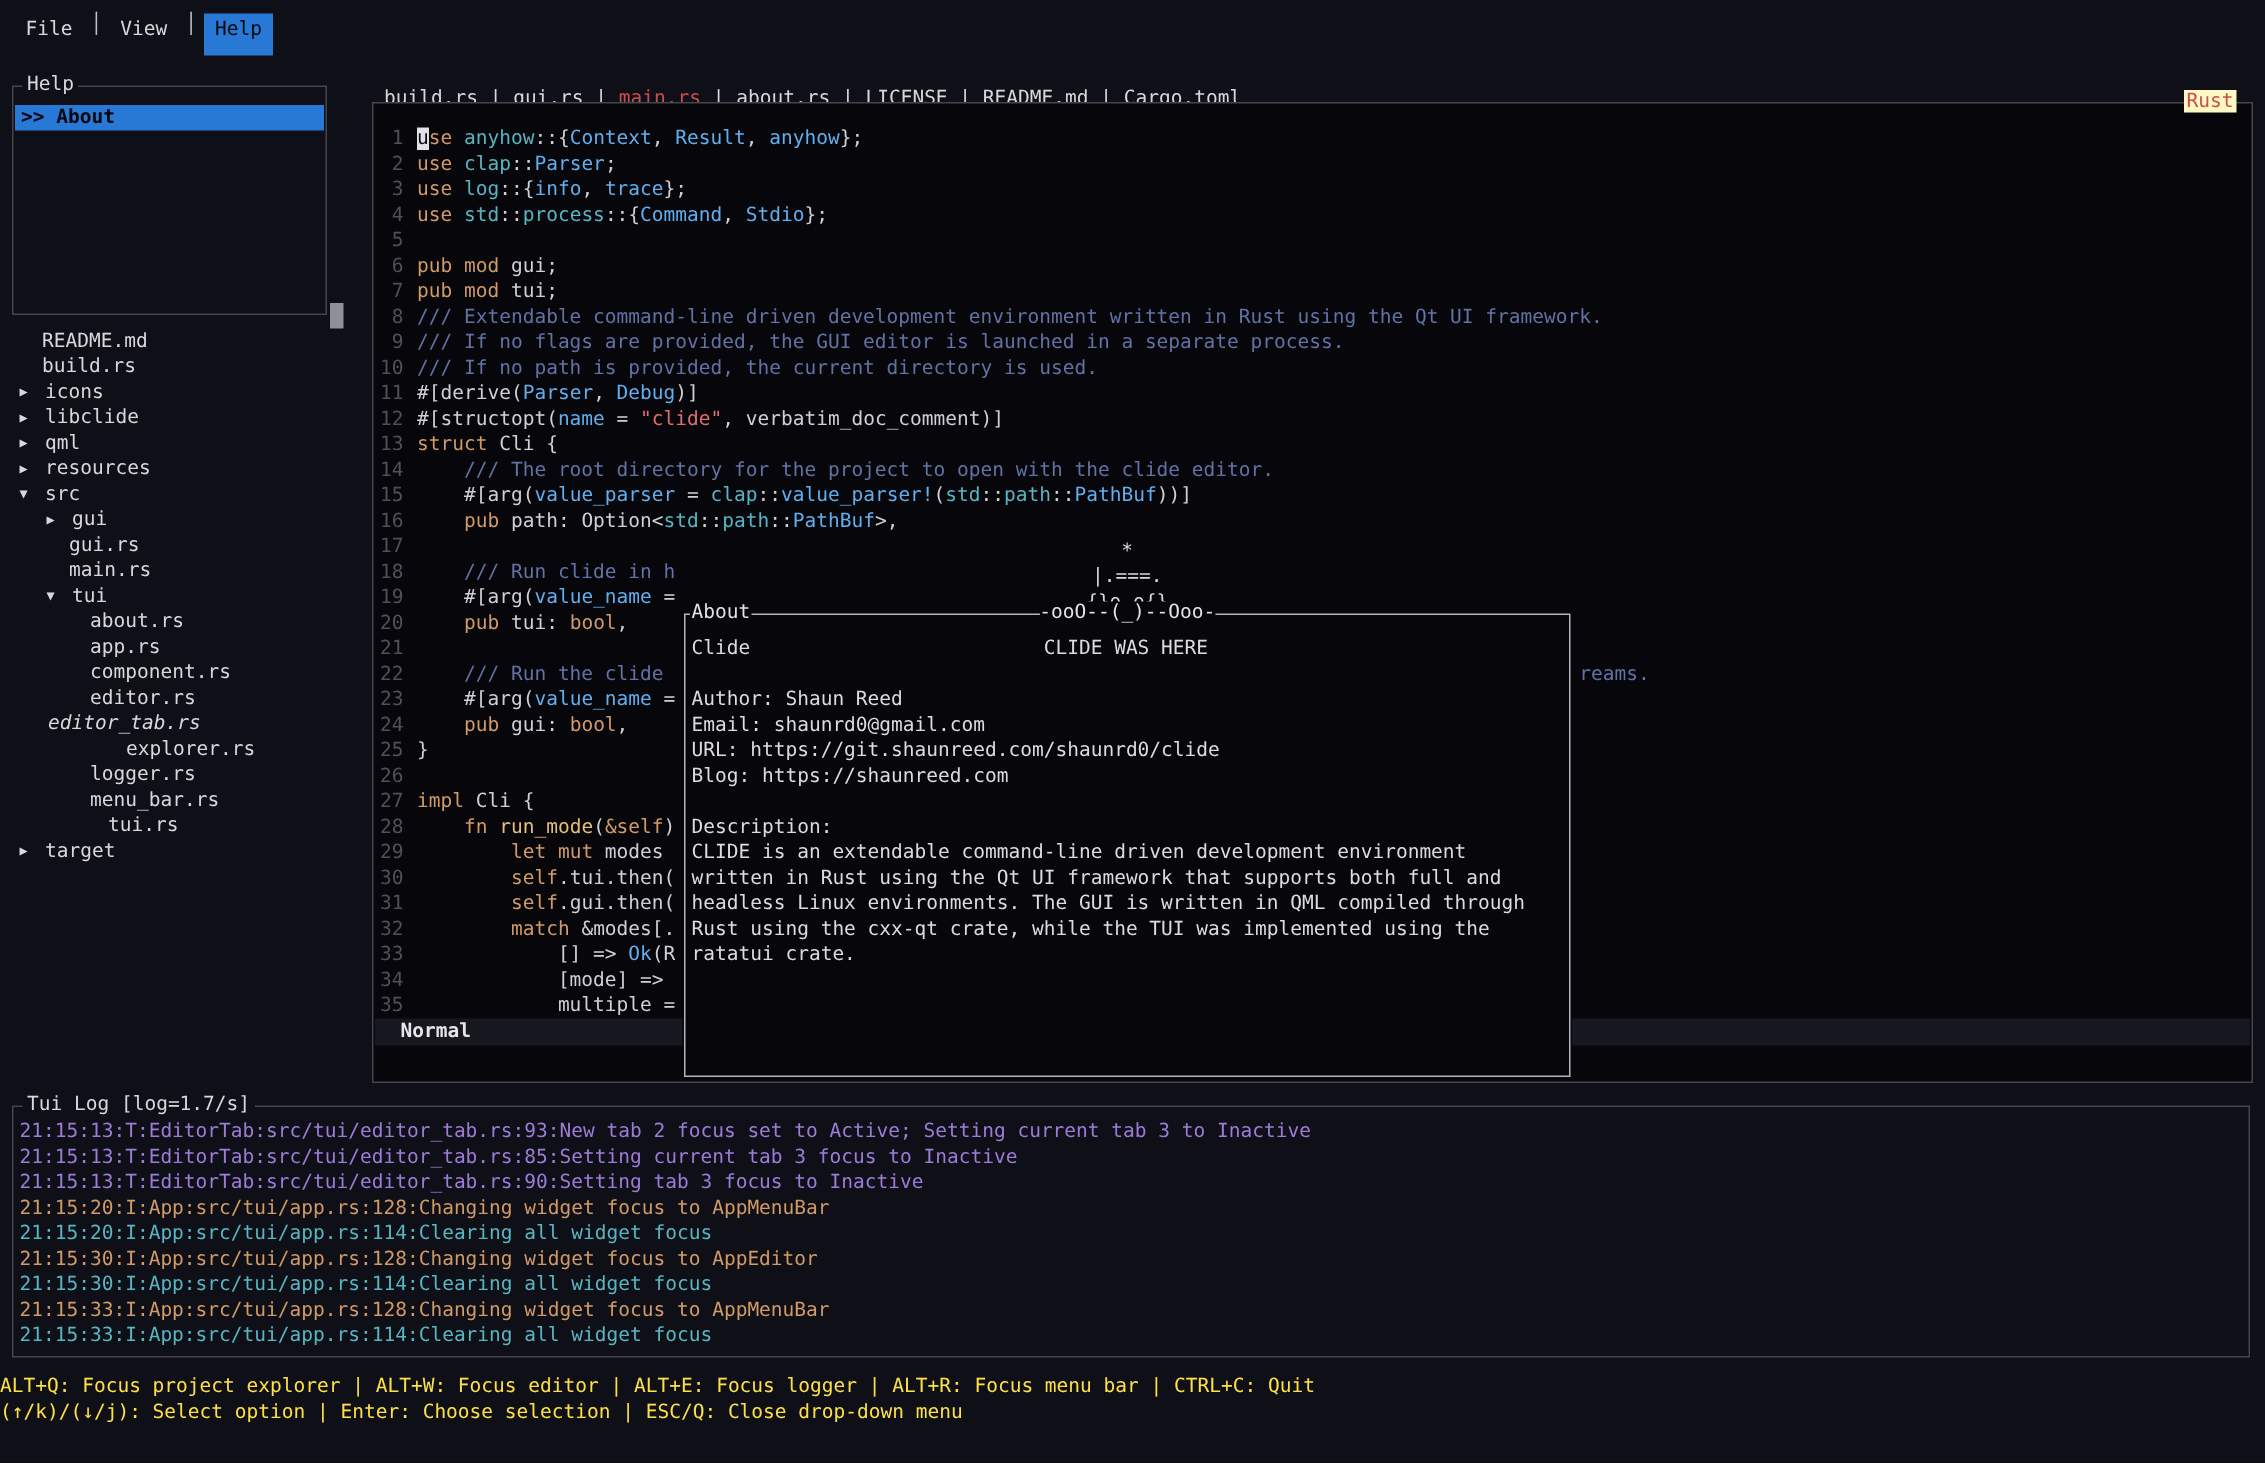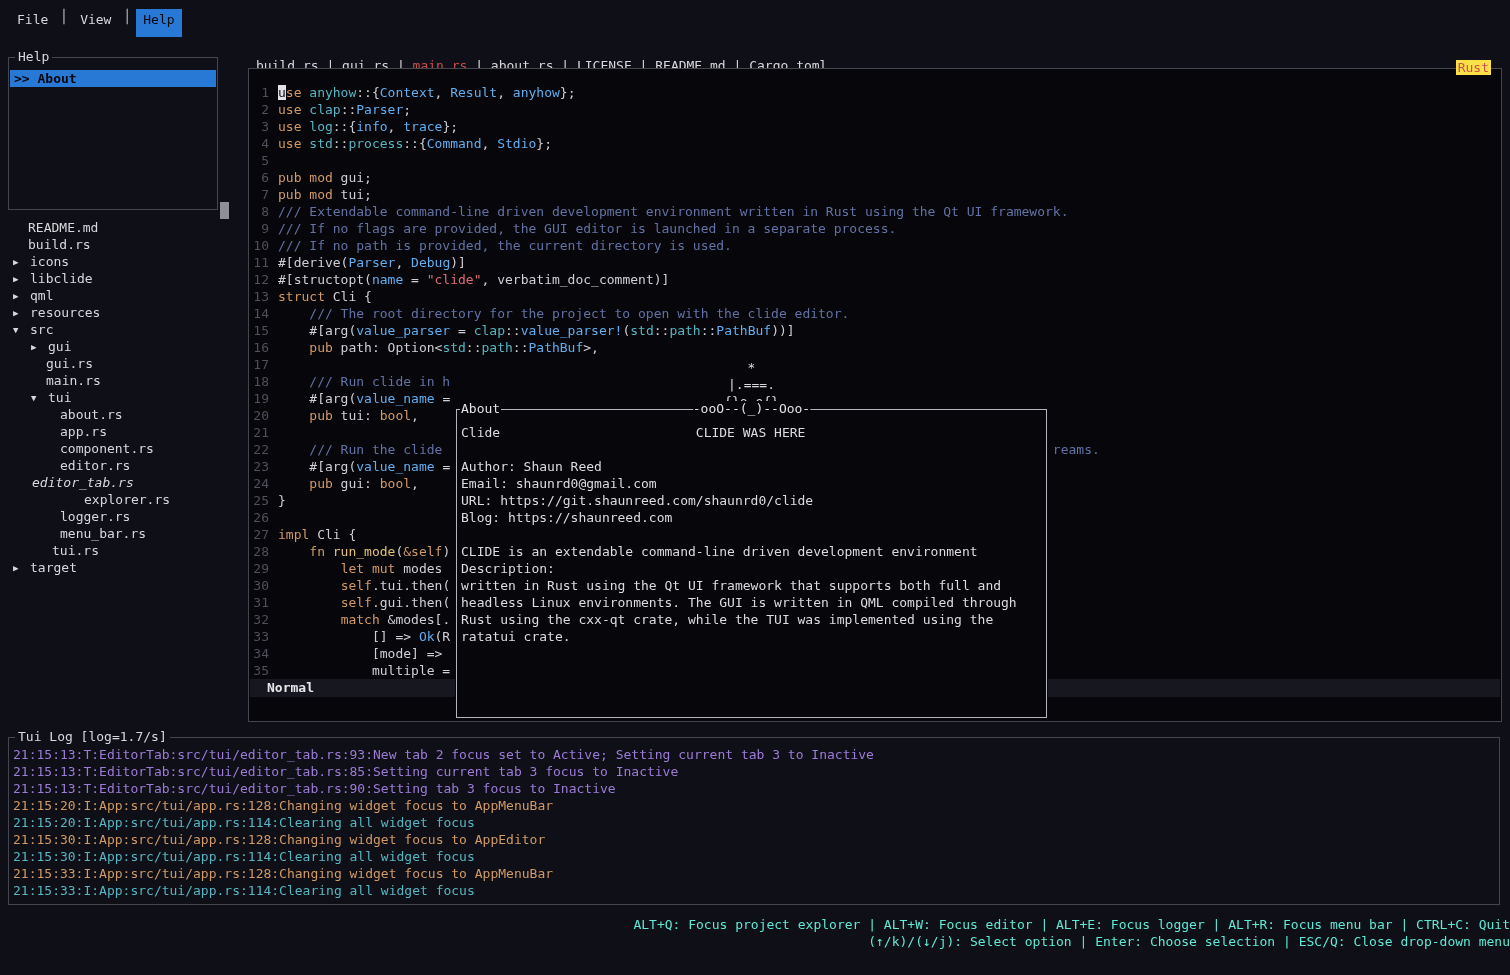--- a/index.html
+++ b/index.html
@@ -25,21 +25,21 @@
 
   
   .explorer{position:absolute;left:0;top:219px;width:242px}
   .tree-row{display:flex;align-items:center;height:17px;white-space:pre}
   .tree-arrow{width:17px;font-size:9px;flex:none;color:#d8d8dc}
 
   
   .tab-bar{position:absolute;left:256px;top:57px;height:17px;line-height:17px;white-space:pre}
   .tab.active{color:var(--active-tab,#c94f4f)}
   .editor-panel{left:248px;top:68px;width:1254px;height:654px;background:#06060b}
-  .lang-label{position:absolute;top:-9px;right:10px;background:#fde047;padding:0 2px;color:var(--active-tab,#c94f4f)}
+  .lang-label{position:absolute;top:-9px;right:10px;background:#fef9c3;padding:0 2px;color:var(--active-tab,#c94f4f)}
   .code-area{position:absolute;left:2px;top:15px;right:2px}
   .code-row{display:flex;height:17px;line-height:17px;white-space:pre}
   .ln{width:18px;margin-right:9px;text-align:right;color:#50505c;flex:none}
   .tok-kw{color:var(--keyword,#d19a66)}
   .tok-ty{color:var(--type,#56b6c2)}
   .tok-id{color:var(--identifier,#61afef)}
   .tok-cm{color:var(--comment,#6272a4)}
   .tok-st{color:var(--string,#e06c75)}
   .tok-pl{color:#cfcfd6}
   .tok-fn{color:var(--function,#e5c07b)}
@@ -60,21 +60,21 @@
 
   
   .log-panel{left:8px;top:737px;width:1492px;height:168px}
   .log-lines{position:absolute;left:4px;top:8px;right:4px}
   .log-line{height:17px;line-height:17px;white-space:pre}
   .log-trace{color:var(--log-trace,#9d7cd8)}
   .log-warm{color:var(--log-info-warm,#d19a66)}
   .log-cool{color:var(--log-info-cool,#56b6c2)}
 
   
-  .status-bar{position:absolute;left:0;right:0;top:916px;text-align:right;color:#5eead4}
+  .status-bar{position:absolute;left:0;right:0;top:916px;text-align:left;color:#fde047}
   .status-bar div{height:17px;line-height:17px;white-space:pre}
 </style>
 </head>
 <body>
 
 <div class="app">
 
   <div class="menu-bar">
       <span class="menu-item">File</span>
       <span class="menu-sep">│</span>
@@ -104,21 +104,21 @@
       <div class="tree-row" style="padding-left: 46px;"><span>main.rs</span></div>
       <div class="tree-row" style="padding-left: 31px;"><span class="tree-arrow">▼</span><span>tui</span></div>
       <div class="tree-row" style="padding-left: 60px;"><span>about.rs</span></div>
       <div class="tree-row" style="padding-left: 60px;"><span>app.rs</span></div>
       <div class="tree-row" style="padding-left: 60px;"><span>component.rs</span></div>
       <div class="tree-row" style="padding-left: 60px;"><span>editor.rs</span></div>
       <div class="tree-row" style="padding-left: 32px; font-style: italic;"><span>editor_tab.rs</span></div>
       <div class="tree-row" style="padding-left: 84px;"><span>explorer.rs</span></div>
       <div class="tree-row" style="padding-left: 60px;"><span>logger.rs</span></div>
       <div class="tree-row" style="padding-left: 60px;"><span>menu_bar.rs</span></div>
-      <div class="tree-row" style="padding-left: 30px; margin-left: 22px;"><span>tui.rs</span></div>
+      <div class="tree-row" style="padding-left: 72px;"><span>tui.rs</span></div>
       <div class="tree-row" style="padding-left: 13px;"><span class="tree-arrow">▶</span><span>target</span></div>
     </div>
 
   <div class="tab-bar"><span class="tab">build.rs</span><span class="tab-sep"> | </span><span class="tab">gui.rs</span><span class="tab-sep"> | </span><span class="tab active">main.rs</span><span class="tab-sep"> | </span><span class="tab">about.rs</span><span class="tab-sep"> | </span><span class="tab">LICENSE</span><span class="tab-sep"> | </span><span class="tab">README.md</span><span class="tab-sep"> | </span><span class="tab">Cargo.toml</span></div>
 
   <div class="panel editor-panel">
     <span class="lang-label">Rust</span>
     <div class="code-area">
         <div class="code-row"><span class="ln">1</span><span><span class="tok-cur">u</span><span class="tok-kw">se</span><span class="tok-pl"> </span><span class="tok-ty">anyhow</span><span class="tok-pl">::{</span><span class="tok-id">Context</span><span class="tok-pl">, </span><span class="tok-id">Result</span><span class="tok-pl">, </span><span class="tok-id">anyhow</span><span class="tok-pl">};</span></span></div>
         <div class="code-row"><span class="ln">2</span><span><span class="tok-kw">use</span><span class="tok-pl"> </span><span class="tok-ty">clap</span><span class="tok-pl">::</span><span class="tok-id">Parser</span><span class="tok-pl">;</span></span></div>
@@ -171,22 +171,22 @@
       <span class="popup-title">About</span>
       <span class="popup-deco">-ooO--(_)--Ooo-</span>
       <div class="popup-body">
           <div class="popup-line">Clide                         CLIDE WAS HERE</div>
           <div class="popup-line"></div>
           <div class="popup-line">Author: Shaun Reed</div>
           <div class="popup-line">Email: shaunrd0@gmail.com</div>
           <div class="popup-line">URL: https://git.shaunreed.com/shaunrd0/clide</div>
           <div class="popup-line">Blog: https://shaunreed.com</div>
           <div class="popup-line"></div>
+          <div class="popup-line">Description:</div>
           <div class="popup-line">CLIDE is an extendable command-line driven development environment</div>
-          <div class="popup-line">Description:</div>
           <div class="popup-line">written in Rust using the Qt UI framework that supports both full and</div>
           <div class="popup-line">headless Linux environments. The GUI is written in QML compiled through</div>
           <div class="popup-line">Rust using the cxx-qt crate, while the TUI was implemented using the</div>
           <div class="popup-line">ratatui crate.</div>
         </div>
     </div>
   </div>
 
   <div class="panel log-panel">
     <span class="panel-title">Tui Log [log=1.7/s]</span>

